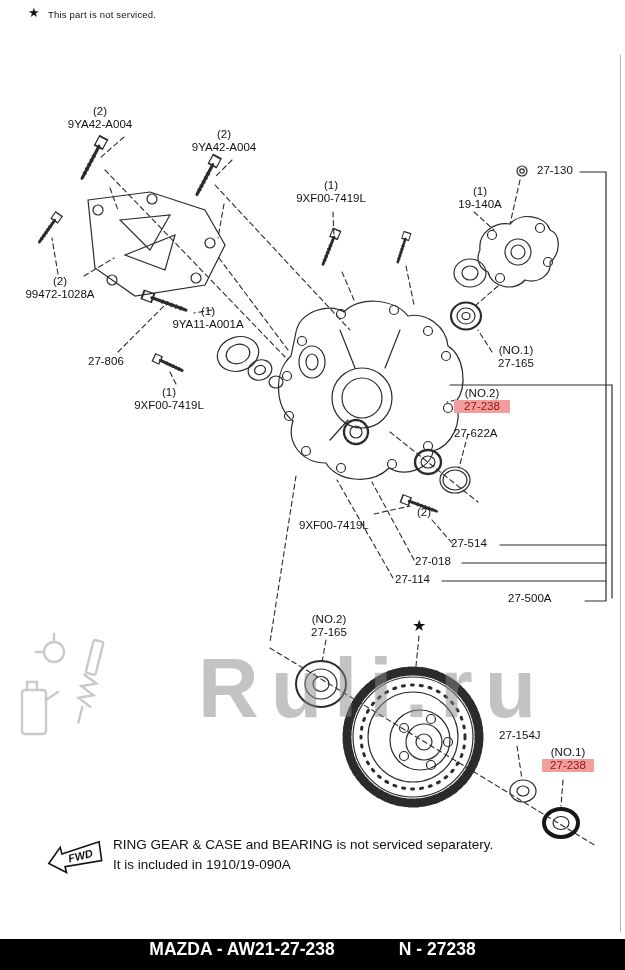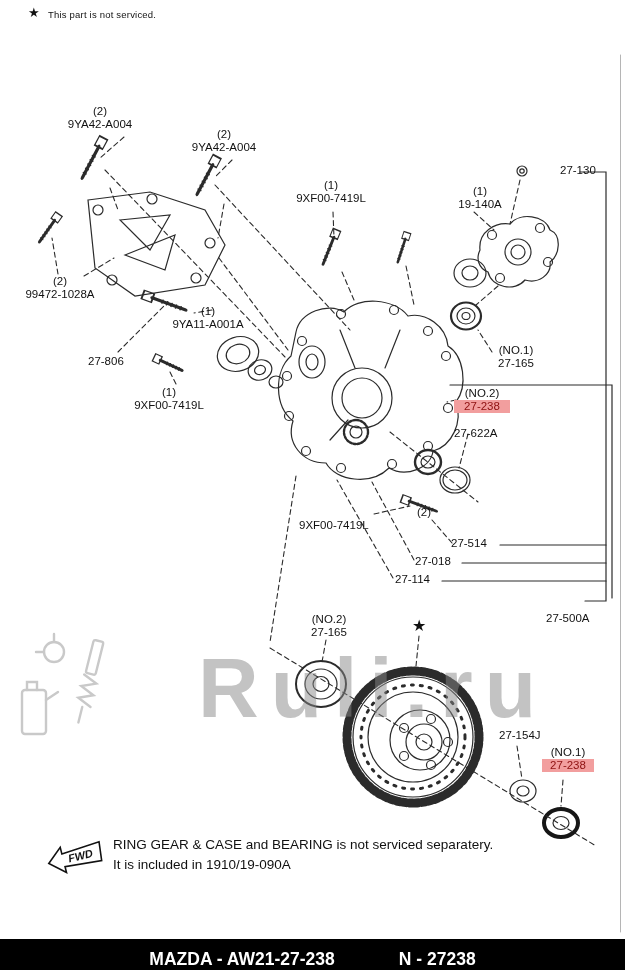--- a/index.html
+++ b/index.html
@@ -13,46 +13,46 @@
   
   .wm{position:absolute;left:198px;top:640px;font-size:84px;font-weight:bold;letter-spacing:12px;
       color:rgba(135,135,135,.5);z-index:2;white-space:nowrap;}
   
   .lbl{position:absolute;font-size:11.5px;line-height:13px;text-align:center;z-index:3;white-space:nowrap;}
   .lbl .qty,.lbl .pn{display:block;}
   .hl{display:inline-block;padding:0 3px;}
   .l-ya42a{left:60px;top:105px;width:80px;}
   .l-ya42b{left:184px;top:128px;width:80px;}
   .l-xf00a{left:291px;top:179px;width:80px;}
-  .l-27130{left:537px;top:164px;margin-left:23px;}
+  .l-27130{left:537px;top:164px;}
   .l-27140a{left:448px;top:185px;width:64px;}
   .l-99472{left:18px;top:275px;width:84px;}
   .l-ya11{left:166px;top:305px;width:84px;}
   .l-27806{left:88px;top:355px;}
   .l-xf00b{left:129px;top:386px;width:80px;}
   .l-no1-165{left:488px;top:344px;width:56px;}
   .l-no2-238{left:454px;top:387px;width:56px;}
   .l-27622a{left:454px;top:427px;}
   .l-xf00c{left:299px;top:506px;width:136px;}
   .l-xf00c .qty{text-align:right;padding-right:4px;}
   .l-xf00c .pn{text-align:left;}
   .l-27514{left:451px;top:537px;}
   .l-27018{left:415px;top:555px;text-align:center;}
   .l-27114{left:395px;top:573px;}
-  .l-27500a{left:546px;top:592px;margin-top:20px;}
+  .l-27500a{left:508px;top:592px;}
   .l-no2-165{left:301px;top:613px;width:56px;}
   .l-27154j{left:499px;top:729px;}
   .l-no1-238{left:542px;top:746px;width:52px;}
   .diag-star{position:absolute;left:412px;top:616px;font-size:16px;z-index:3;}
   
   .fwd-icon{position:absolute;left:42px;top:836px;z-index:3;}
   .foot-line1{position:absolute;left:113px;top:837px;font-size:13.5px;z-index:3;}
   .foot-line2{position:absolute;left:113px;top:857px;font-size:13.5px;z-index:3;}
   
-  .bar{position:absolute;left:0;bottom:0;width:625px;height:31px;display:flex;align-items:flex-end;
+  .bar{position:absolute;left:0;bottom:0;width:625px;height:31px;display:flex;align-items:flex-start;
        justify-content:center;gap:64px;font-size:17.5px;font-weight:bold;z-index:4;}
 </style>
 </head>
 <body>
 
 <div id="page">
 
   <span class="hdr-star">★</span>
   <span class="hdr-note">This part is not serviced.</span>
 

